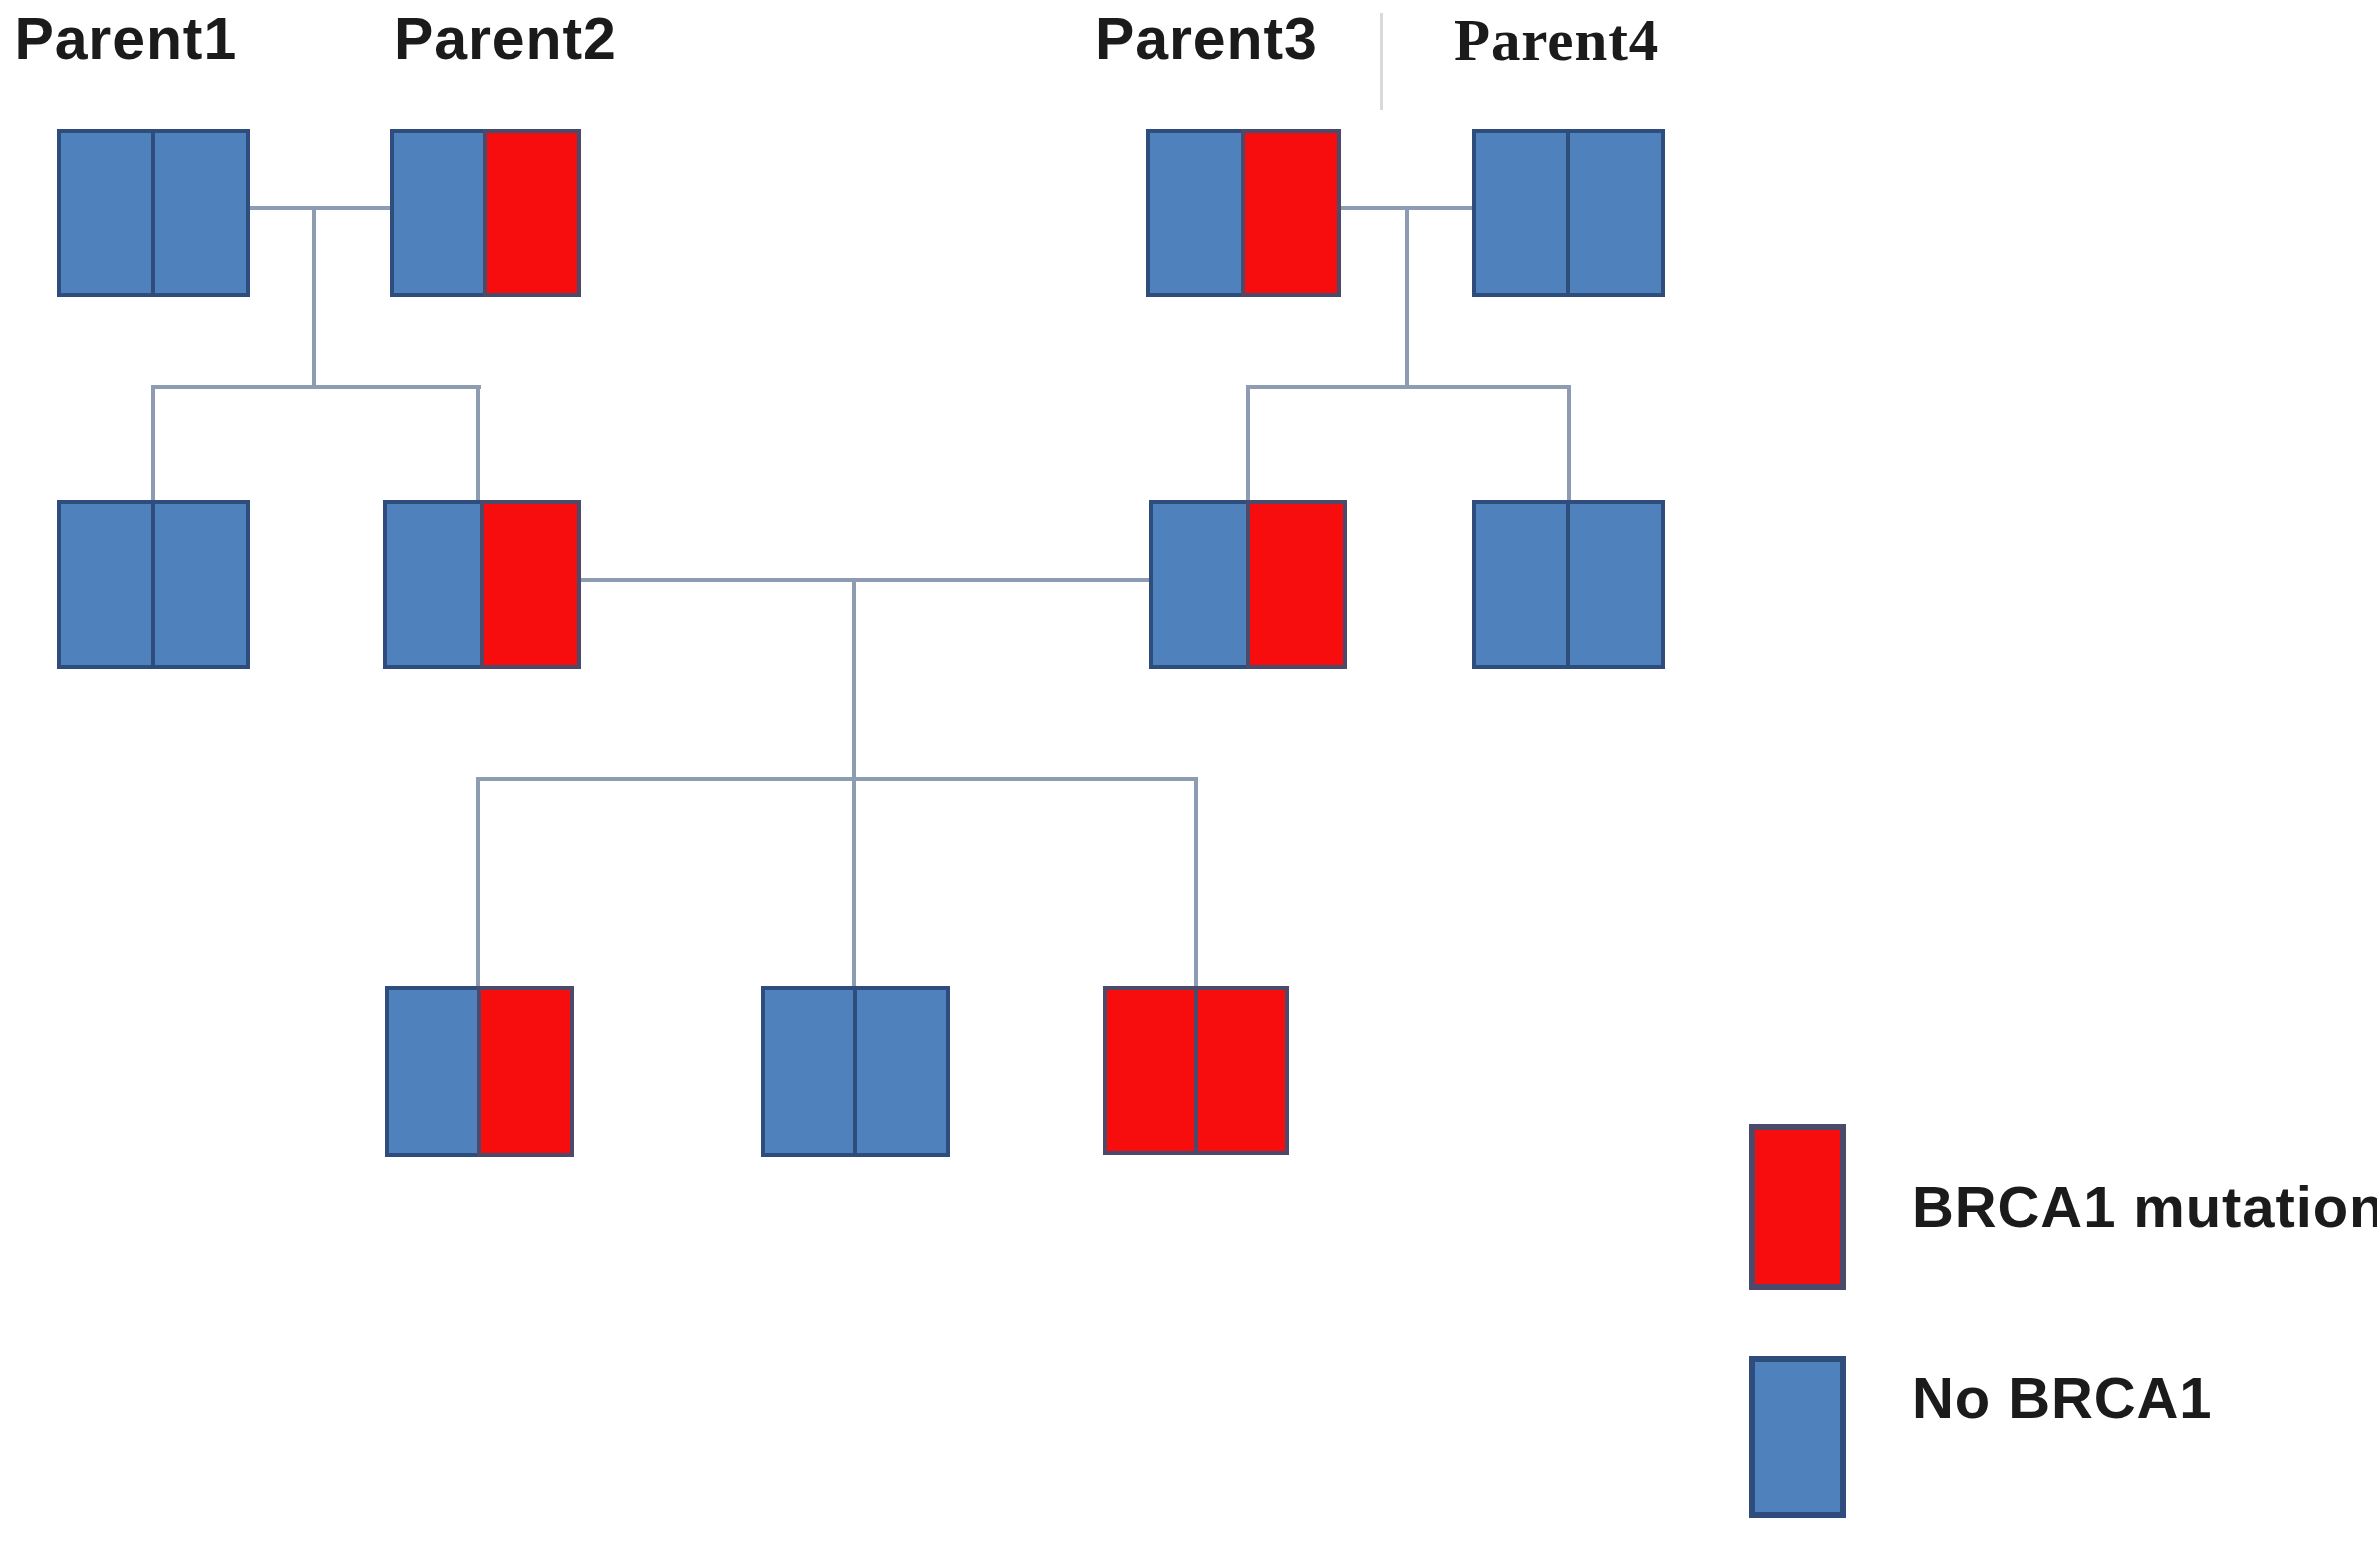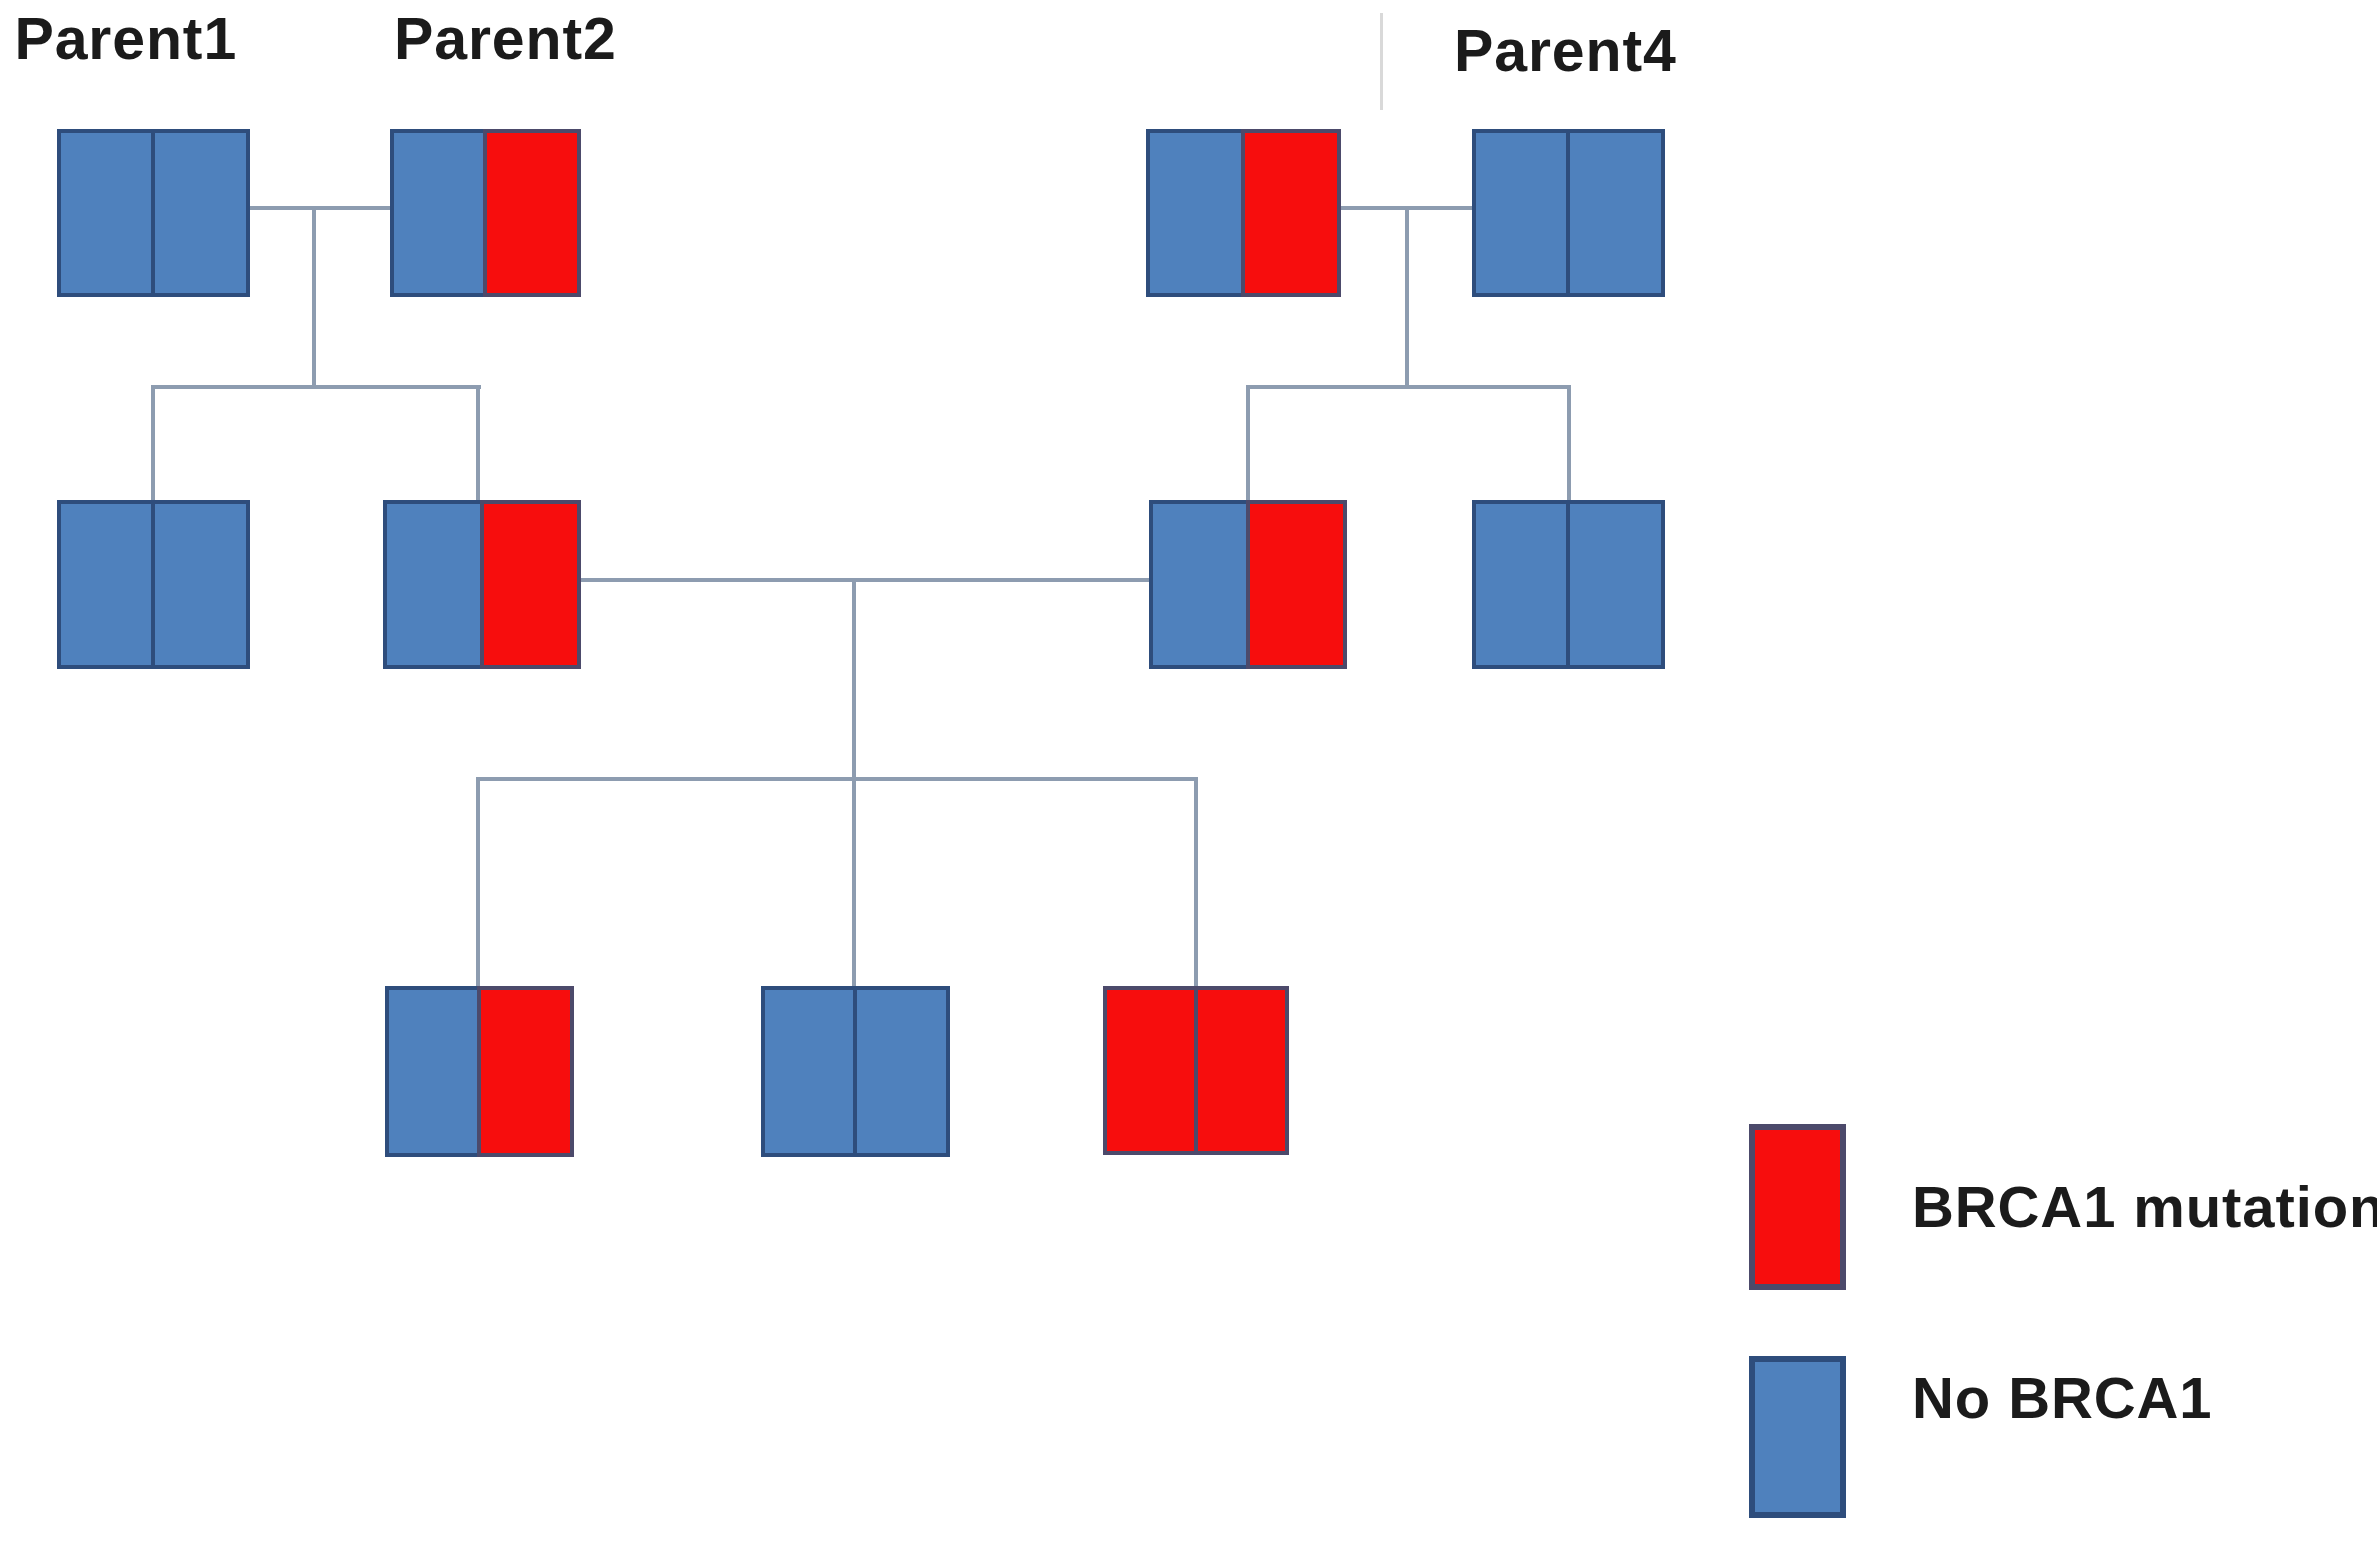--- a/index.html
+++ b/index.html
@@ -21,21 +21,21 @@
     position: absolute;
     font-size: 59px;
     font-weight: 600;
     color: var(--text, #1b1b1b);
     letter-spacing: 0.9px;
     white-space: nowrap;
   }
   .lbl-parent1 { left: 14.4px;   top: 5.4px; }
   .lbl-parent2 { left: 386px;  top: 5.4px; margin-left: 8px; }
   .lbl-parent3 { left: 1095px; top: 5.4px; }
-  .lbl-parent4 { left: 1454px; top: 17px; }
+  .lbl-parent4 { left: 1454px; top: 6px; font-family: Liberation Serif, serif; }
 
   .label-divider {
     position: absolute;
     left: 1380px; top: 12.6px;
     width: 2.7px; height: 97px;
     background: var(--label-divider, #d9d9d9);
   }
 
   
   .box {
@@ -124,20 +124,21 @@
   .ll-none-1    { left: 1912px; top: 1364px; }
   .ll-none-2    { left: 1912px; top: 1441px; }
 </style>
 </head>
 <body>
 
 <div class="canvas">
 
   <div class="glabel lbl-parent1">Parent1</div>
   <div class="glabel lbl-parent2">Parent2</div>
+  <div class="glabel lbl-parent3">Parent3</div>
   <div class="glabel lbl-parent4">Parent4</div>
   <div class="label-divider"></div>
 
   <div class="line ln-m1"></div>
   <div class="line ln-d1"></div>
   <div class="line ln-s1"></div>
   <div class="line ln-s1a"></div>
   <div class="line ln-s1b"></div>
 
   <div class="line ln-m2"></div>

